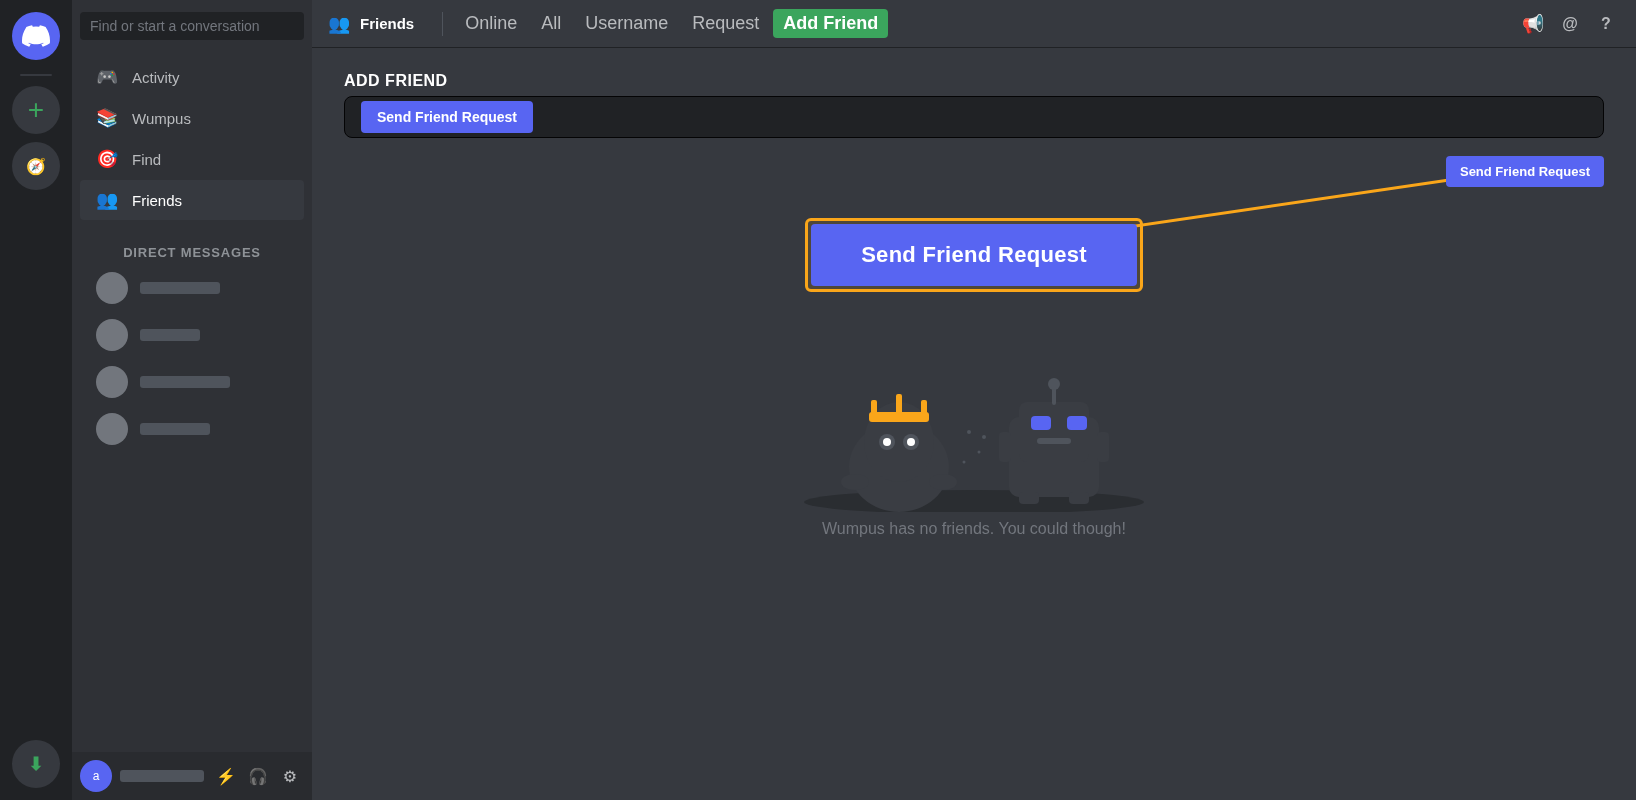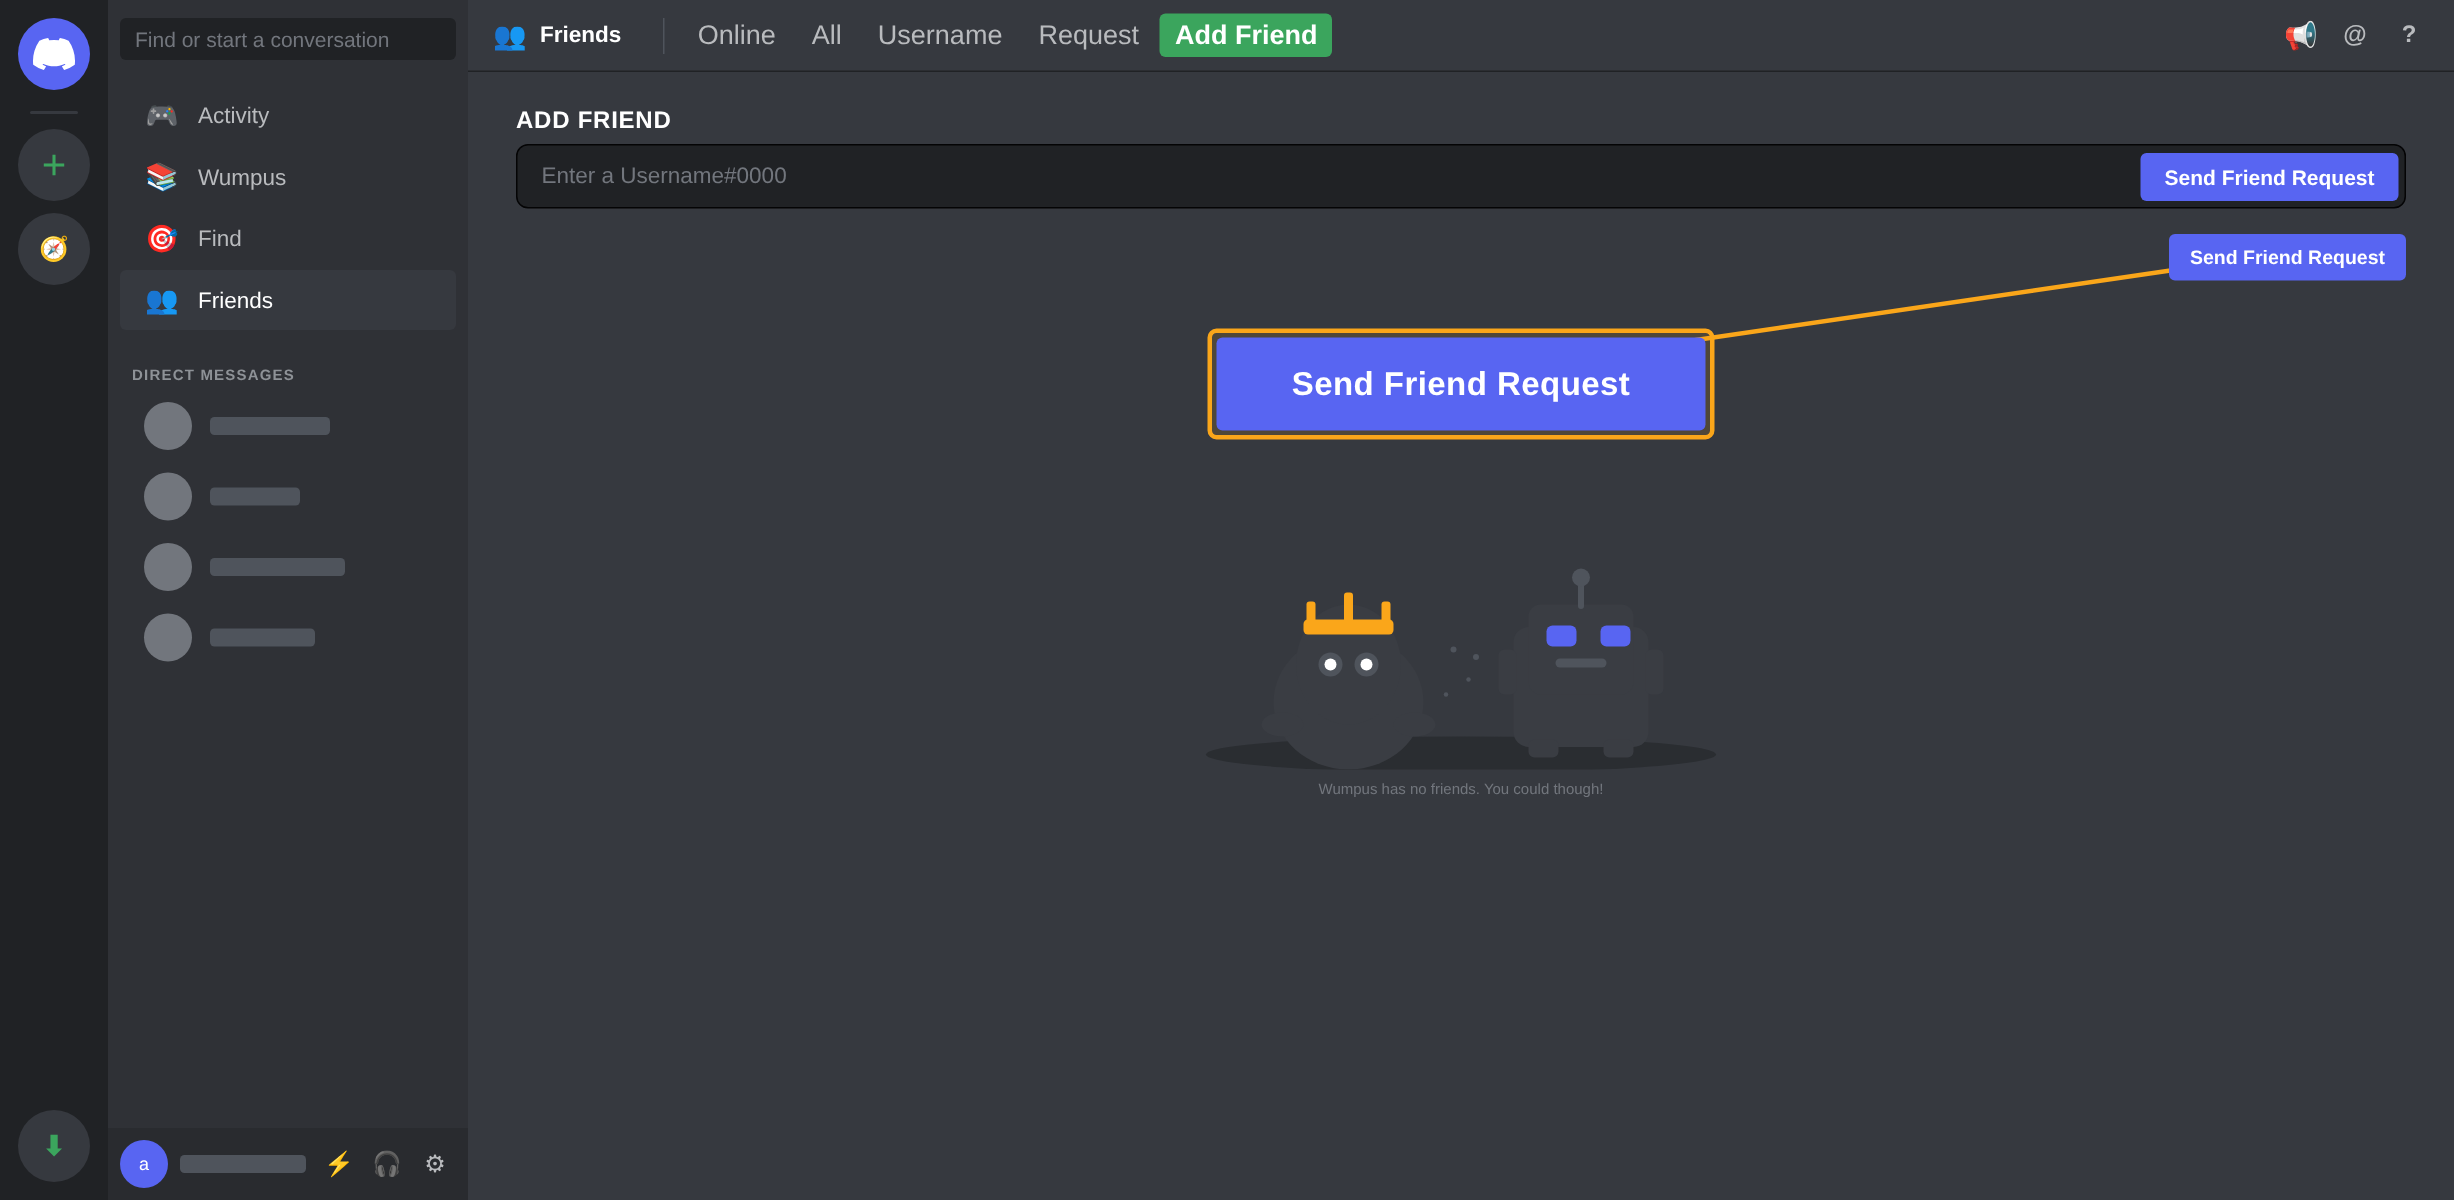--- a/index.html
+++ b/index.html
@@ -107,26 +107,27 @@
     .sidebar-nav-item .nav-icon {
       width: 24px;
       height: 24px;
       display: flex;
       align-items: center;
       justify-content: center;
       color: #b9bbbe;
       font-size: 18px;
     }
     .sidebar-section-label {
-      font-size: 10px;
+      font-size: 13px;
       font-weight: 700;
       color: #8e9297;
       text-transform: uppercase;
       padding: 16px 16px 4px 16px;
       letter-spacing: 0.8px;
+      text-align: center;
     }
     .dm-list { flex: 1; overflow-y: auto; }
     .dm-item {
       display: flex;
       align-items: center;
       gap: 12px;
       padding: 7px 16px;
       cursor: pointer;
       border-radius: 4px;
       margin: 1px 8px;
@@ -313,21 +314,21 @@
     
     .empty-state {
       display: flex;
       flex-direction: column;
       align-items: center;
       justify-content: center;
       padding-top: 40px;
     }
     .wumpus-caption {
       color: #72767d;
-      font-size: 10px;
+      font-size: 16px;
       margin-top: 20px;
       text-align: right;
     }
 
     
     .arrow-overlay {
       position: absolute;
       top: 60px;
       right: 0;
       width: 100%;
@@ -418,21 +419,20 @@
     <div class="top-nav-right">
       <span title="Newsfeed">📢</span>
       <span title="Mentions" style="font-weight:700; font-size:16px;">@</span>
       <span title="Help" style="font-weight:700; font-size:16px;">?</span>
     </div>
   </div>
 
   <div class="content" style="position:relative;">
     <div class="add-friend-title">ADD FRIEND</div>
     <div class="add-friend-form">
-      <input type="text" class="add-friend-input" placeholder="Enter a Username#0000" style="">
       <button class="send-friend-request-btn-inline">Send Friend Request</button>
     </div>
 
     <svg class="arrow-overlay" viewBox="0 0 1300 200" preserveAspectRatio="none" style="position:absolute; top:50px; left:0; width:100%; height:200px; pointer-events:none;">
       <line x1="1130" y1="80" x2="560" y2="165" stroke="#faa61a" stroke-width="3" marker-end="url(#arrowhead)"></line>
       <defs>
         <marker id="arrowhead" markerWidth="10" markerHeight="7" refX="10" refY="3.5" orient="auto">
           <polygon points="0 0, 10 3.5, 0 7" fill="#faa61a"></polygon>
         </marker>
       </defs>

